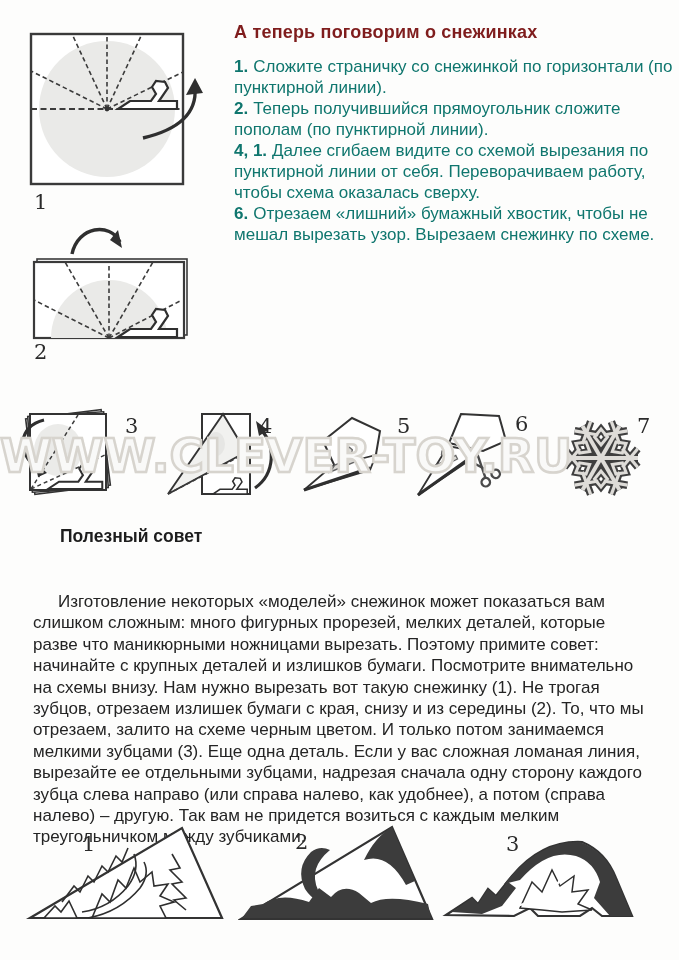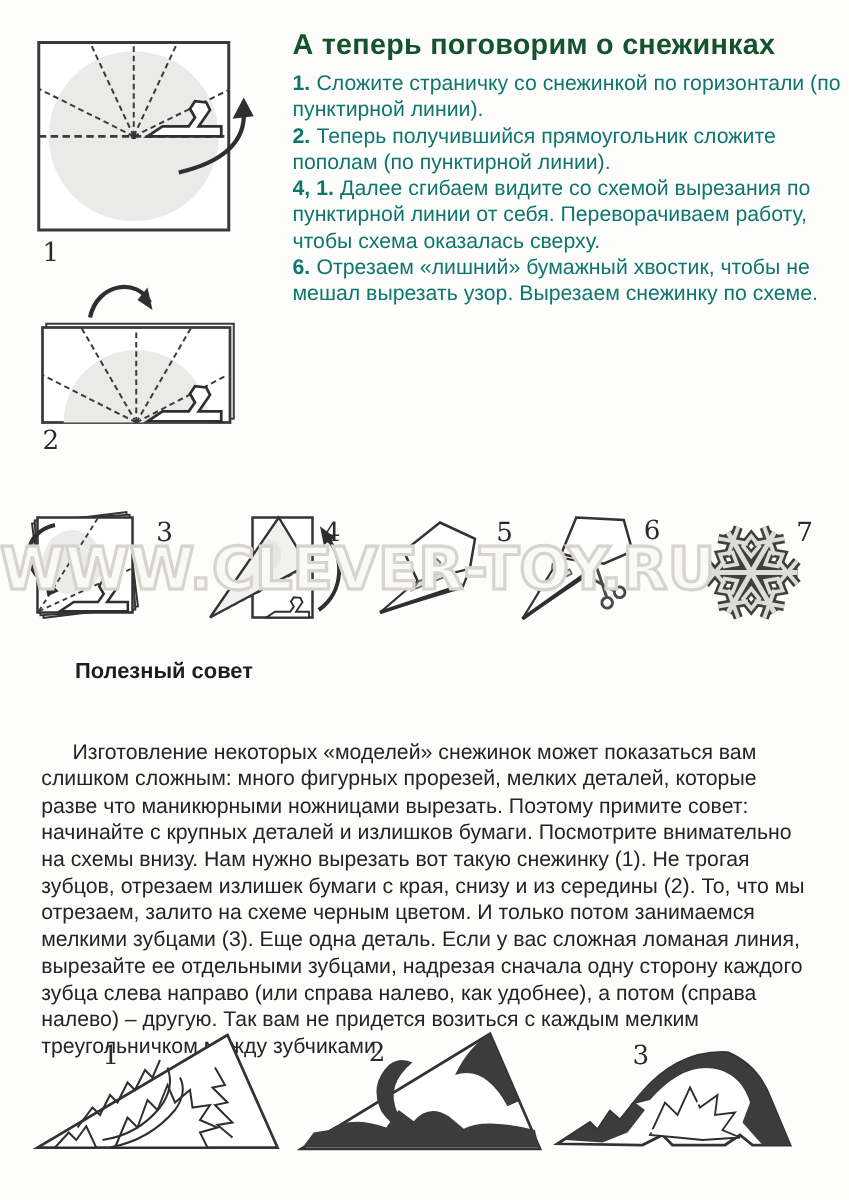--- a/index.html
+++ b/index.html
@@ -4,21 +4,21 @@
 <style>
   html,body{margin:0;padding:0;background:#ffffff;}
   #page{
     position:relative;width:679px;height:960px;margin:0 auto;
     background:#fdfdfc;overflow:hidden;
     font-family:"Liberation Sans",sans-serif;color:#222;
   }
   .abs{position:absolute;}
   .page-title{
     position:absolute;left:234px;top:22px;width:440px;
-    font-size:23px;font-weight:bold;color:#14532d;letter-spacing:.2px;
+    font-size:18px;font-weight:bold;color:#7f1d1d;letter-spacing:.2px;
   }
   .instructions{
     position:absolute;left:234px;top:56px;width:442px;
     font-size:17px;line-height:21px;color:#0f766e;
   }
   .instructions p{margin:0;}
   .in-num{font-weight:bold;margin-right:5px;}
   .tip-heading{
     position:absolute;left:60px;top:526px;
     font-size:17.5px;font-weight:bold;color:#1d1d1d;

